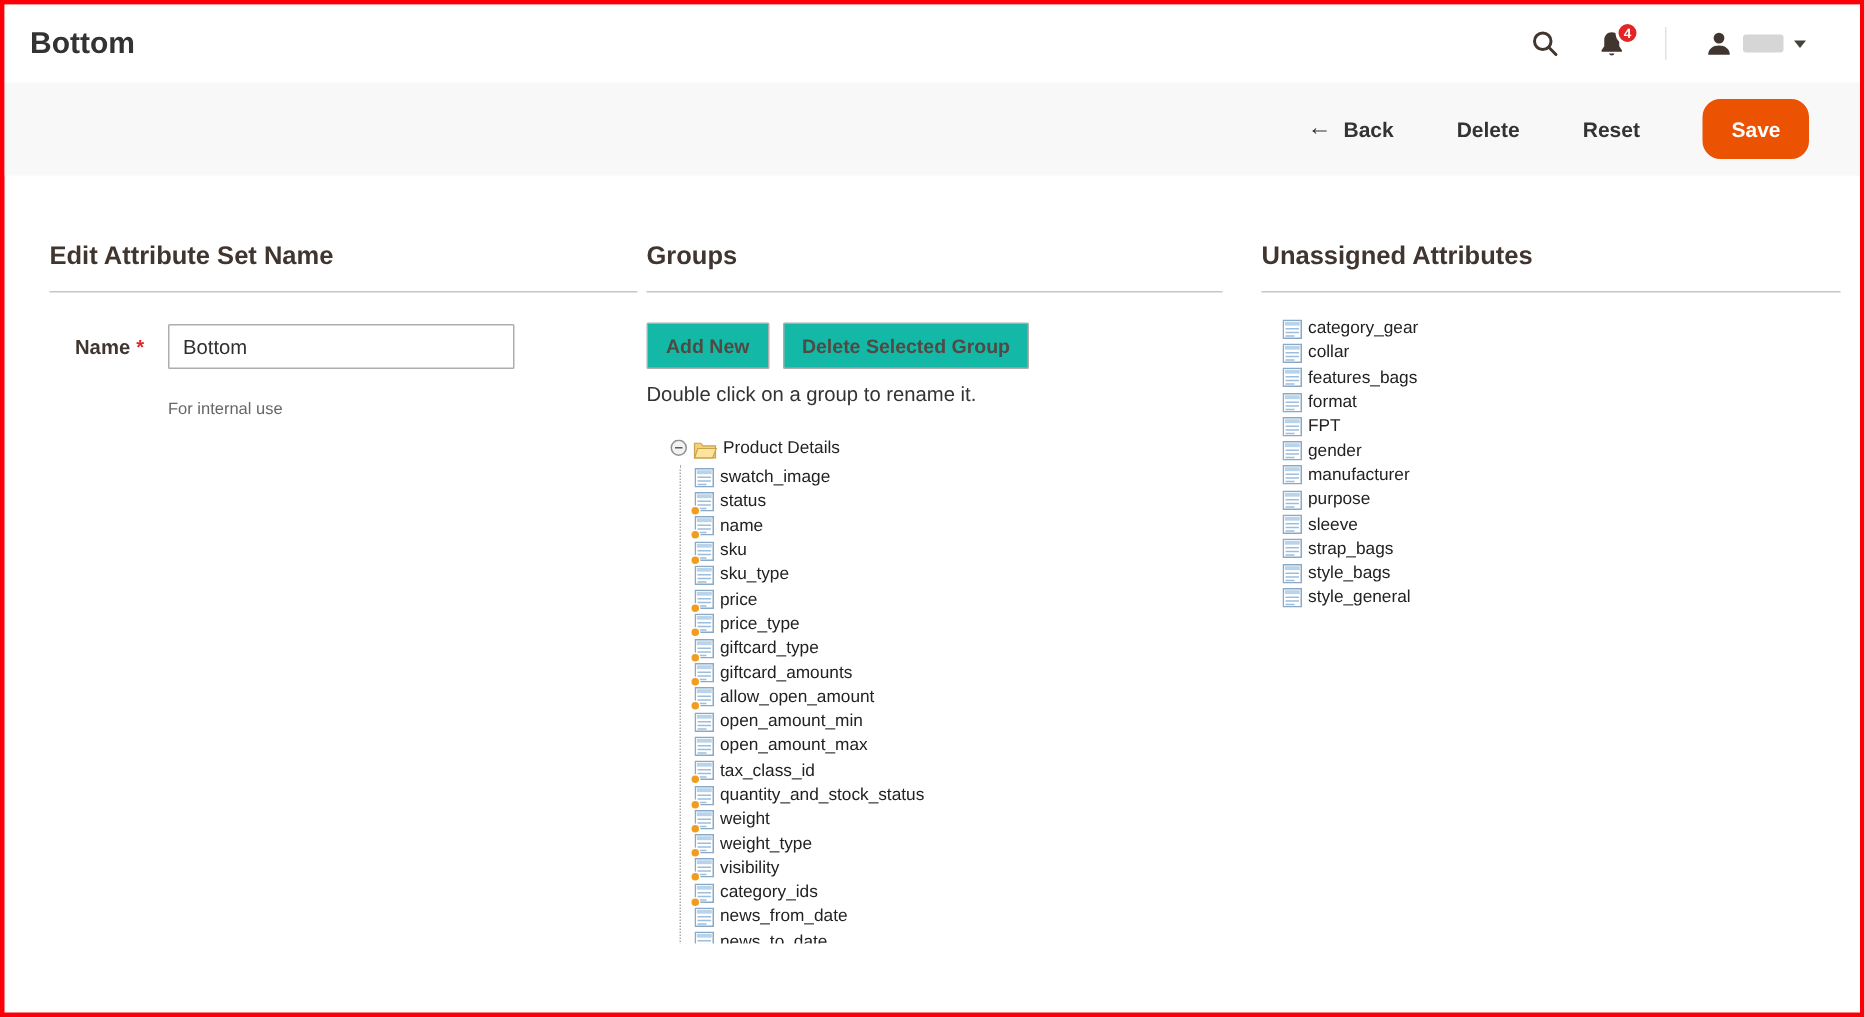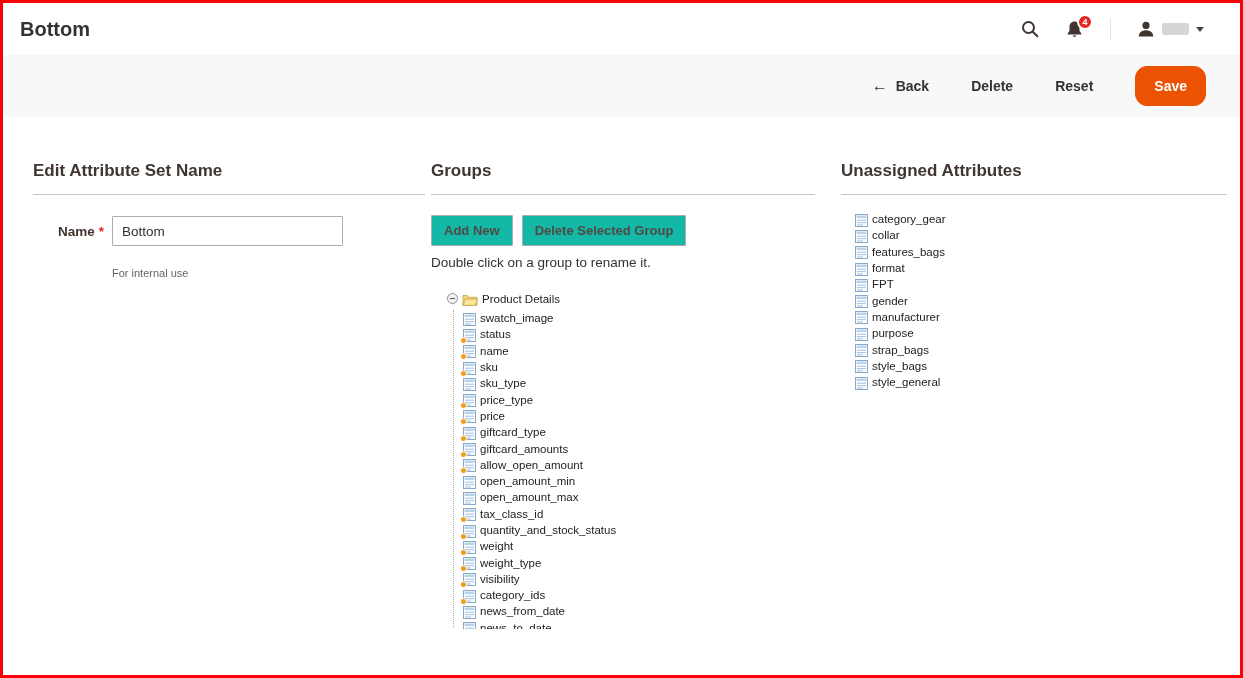--- a/index.html
+++ b/index.html
@@ -52,21 +52,21 @@
   .col-edit { left:30px; width:392px; }
   .col-groups { left:428px; width:384px; }
   .col-unassigned { left:838px; width:386px; }
   .section-heading {
     font-size:17px; font-weight:bold; color:#41362f;
     padding-bottom:13px; border-bottom:1px solid #ccc5bd;
   }
 
   
   .form-row { display:flex; margin-top:21px; padding-left:17px; }
-  .field-label { width:62px; padding-top:8px; font-size:13.5px; font-weight:bold; color:#41362f; white-space:nowrap;text-align:center; }
+  .field-label { width:62px; padding-top:8px; font-size:13.5px; font-weight:bold; color:#41362f; white-space:nowrap; }
   .required { color:var(--required, #e22626); margin-left:4px; }
   .text-input {
     width:231px; height:30px; border:1px solid #adadad; border-radius:1px;
     font-family:"Liberation Sans", sans-serif; font-size:13.5px; color:#303030; padding:0 9px;
   }
   .field-note { font-size:11px; color:#666; margin-top:21px; }
 
   
   .group-buttons { display:flex; gap:9px; margin-top:20px; }
   .gray-btn {
@@ -252,35 +252,35 @@
               <span class="attr-icon">
                 <svg width="13" height="13" viewBox="0 0 13 13">
                   <rect x="0.5" y="0.5" width="12" height="12" fill="#ffffff" stroke="#8aa9c6"></rect>
                   <rect x="1.5" y="1.5" width="10" height="2.6" fill="#b9d3ea"></rect>
                   <line x1="2" y1="6.2" x2="11" y2="6.2" stroke="#9dbddc"></line>
                   <line x1="2" y1="8.7" x2="11" y2="8.7" stroke="#9dbddc"></line>
                   <line x1="2" y1="11" x2="8" y2="11" stroke="#9dbddc"></line>
                 </svg>
                 <i class="sys-dot"></i>
               </span>
+              <span class="tree-label">price</span>
+            </li>
+
+            <li class="tree-item">
+              <span class="attr-icon">
+                <svg width="13" height="13" viewBox="0 0 13 13">
+                  <rect x="0.5" y="0.5" width="12" height="12" fill="#ffffff" stroke="#8aa9c6"></rect>
+                  <rect x="1.5" y="1.5" width="10" height="2.6" fill="#b9d3ea"></rect>
+                  <line x1="2" y1="6.2" x2="11" y2="6.2" stroke="#9dbddc"></line>
+                  <line x1="2" y1="8.7" x2="11" y2="8.7" stroke="#9dbddc"></line>
+                  <line x1="2" y1="11" x2="8" y2="11" stroke="#9dbddc"></line>
+                </svg>
+                <i class="sys-dot"></i>
+              </span>
               <span class="tree-label">price_type</span>
-            </li>
-
-            <li class="tree-item">
-              <span class="attr-icon">
-                <svg width="13" height="13" viewBox="0 0 13 13">
-                  <rect x="0.5" y="0.5" width="12" height="12" fill="#ffffff" stroke="#8aa9c6"></rect>
-                  <rect x="1.5" y="1.5" width="10" height="2.6" fill="#b9d3ea"></rect>
-                  <line x1="2" y1="6.2" x2="11" y2="6.2" stroke="#9dbddc"></line>
-                  <line x1="2" y1="8.7" x2="11" y2="8.7" stroke="#9dbddc"></line>
-                  <line x1="2" y1="11" x2="8" y2="11" stroke="#9dbddc"></line>
-                </svg>
-                <i class="sys-dot"></i>
-              </span>
-              <span class="tree-label">price</span>
             </li>
 
             <li class="tree-item">
               <span class="attr-icon">
                 <svg width="13" height="13" viewBox="0 0 13 13">
                   <rect x="0.5" y="0.5" width="12" height="12" fill="#ffffff" stroke="#8aa9c6"></rect>
                   <rect x="1.5" y="1.5" width="10" height="2.6" fill="#b9d3ea"></rect>
                   <line x1="2" y1="6.2" x2="11" y2="6.2" stroke="#9dbddc"></line>
                   <line x1="2" y1="8.7" x2="11" y2="8.7" stroke="#9dbddc"></line>
                   <line x1="2" y1="11" x2="8" y2="11" stroke="#9dbddc"></line>
@@ -562,20 +562,32 @@
                 <rect x="0.5" y="0.5" width="12" height="12" fill="#ffffff" stroke="#8aa9c6"></rect>
                 <rect x="1.5" y="1.5" width="10" height="2.6" fill="#b9d3ea"></rect>
                 <line x1="2" y1="6.2" x2="11" y2="6.2" stroke="#9dbddc"></line>
                 <line x1="2" y1="8.7" x2="11" y2="8.7" stroke="#9dbddc"></line>
                 <line x1="2" y1="11" x2="8" y2="11" stroke="#9dbddc"></line>
               </svg>
             </span>
             <span class="tree-label">purpose</span>
           </li>
 
+          <li class="tree-item">
+            <span class="attr-icon">
+              <svg width="13" height="13" viewBox="0 0 13 13">
+                <rect x="0.5" y="0.5" width="12" height="12" fill="#ffffff" stroke="#8aa9c6"></rect>
+                <rect x="1.5" y="1.5" width="10" height="2.6" fill="#b9d3ea"></rect>
+                <line x1="2" y1="6.2" x2="11" y2="6.2" stroke="#9dbddc"></line>
+                <line x1="2" y1="8.7" x2="11" y2="8.7" stroke="#9dbddc"></line>
+                <line x1="2" y1="11" x2="8" y2="11" stroke="#9dbddc"></line>
+              </svg>
+            </span>
+            <span class="tree-label">sleeve</span>
+          </li>
 
           <li class="tree-item">
             <span class="attr-icon">
               <svg width="13" height="13" viewBox="0 0 13 13">
                 <rect x="0.5" y="0.5" width="12" height="12" fill="#ffffff" stroke="#8aa9c6"></rect>
                 <rect x="1.5" y="1.5" width="10" height="2.6" fill="#b9d3ea"></rect>
                 <line x1="2" y1="6.2" x2="11" y2="6.2" stroke="#9dbddc"></line>
                 <line x1="2" y1="8.7" x2="11" y2="8.7" stroke="#9dbddc"></line>
                 <line x1="2" y1="11" x2="8" y2="11" stroke="#9dbddc"></line>
               </svg>

